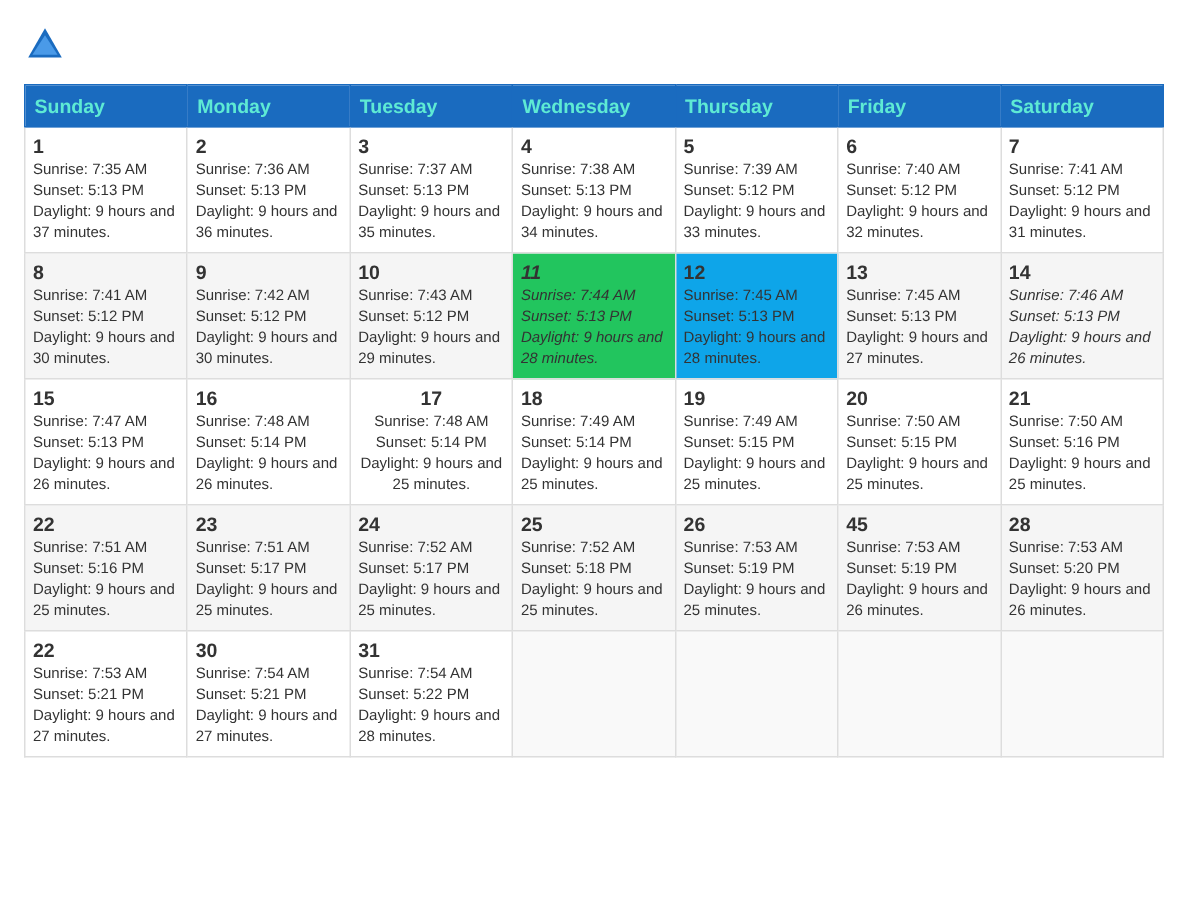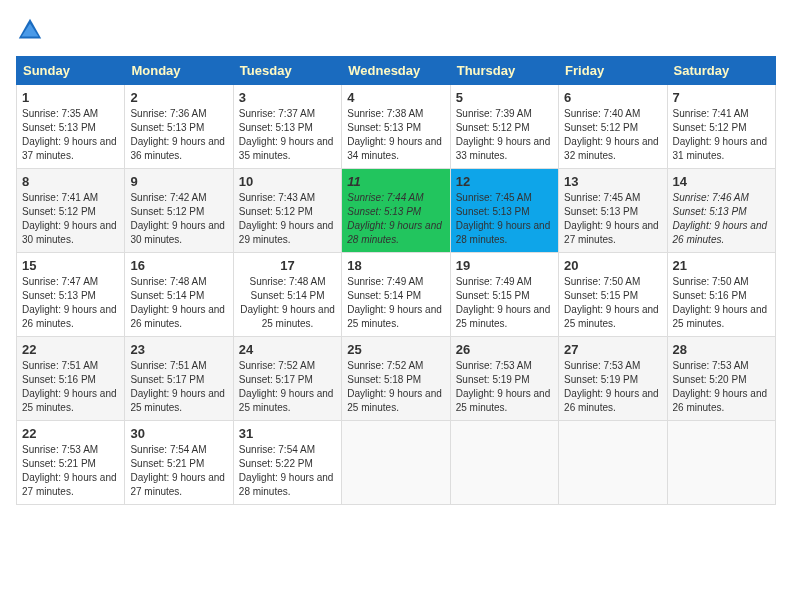--- a/index.html
+++ b/index.html
@@ -43,21 +43,21 @@
     .location {
       font-size: 14px;
       color: #555;
     }
     .calendar {
       width: 100%;
       border-collapse: collapse;
     }
     .calendar th {
       background: #1a6bbf;
-      color: #fef9c3;
+      color: #5eead4;
       font-size: 13px;
       font-weight: bold;
       padding: 6px 6px;
       text-align: left;
       border: 1px solid #1a6bbf;
     }
     .calendar td {
       vertical-align: top;
       padding: 5px 5px;
       font-size: 10.5px;
@@ -278,21 +278,21 @@
 Sunset: 5:18 PM
 Daylight: 9 hours and 25 minutes.</div>
         </td>
         <td style="background: rgb(245, 245, 245);">
           <span class="day-number">26</span>
           <div class="day-info" style="white-space: pre-line;">Sunrise: 7:53 AM
 Sunset: 5:19 PM
 Daylight: 9 hours and 25 minutes.</div>
         </td>
         <td style="background: rgb(245, 245, 245);">
-          <span class="day-number">27</span>
+          <span class="day-number">45</span>
           <div class="day-info" style="white-space: pre-line;">Sunrise: 7:53 AM
 Sunset: 5:19 PM
 Daylight: 9 hours and 26 minutes.</div>
         </td>
         <td style="background: rgb(245, 245, 245);">
           <span class="day-number">28</span>
           <div class="day-info" style="white-space: pre-line;">Sunrise: 7:53 AM
 Sunset: 5:20 PM
 Daylight: 9 hours and 26 minutes.</div>
         </td>

